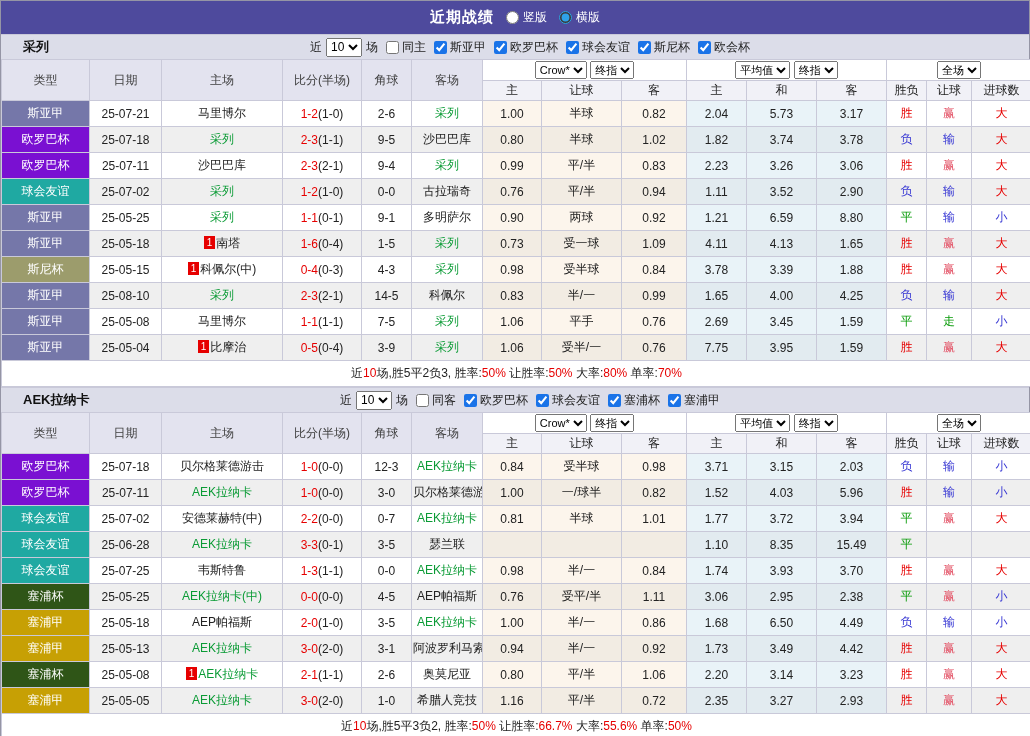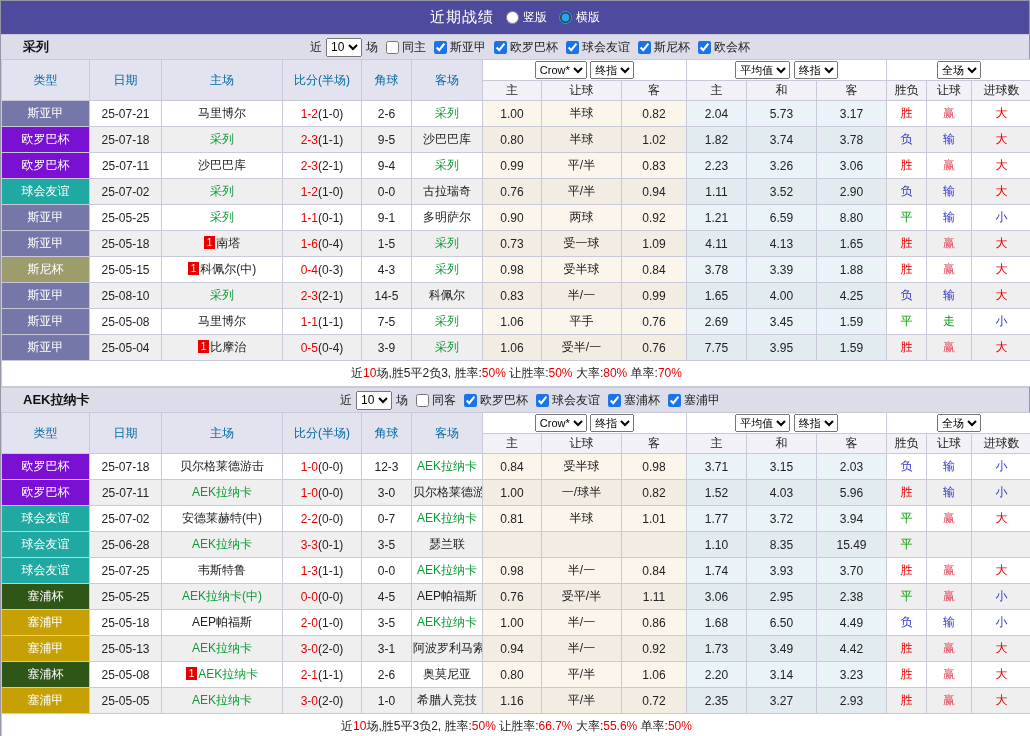--- a/index.html
+++ b/index.html
@@ -1,32 +1,32 @@
 <!DOCTYPE html>
 <html><head>
 <meta charset="utf-8">
 <style>
   html,body{margin:0;padding:0;background:#fff;}
   body{font-family:"Liberation Sans","DejaVu Sans",sans-serif;font-size:12px;color:#222;width:1030px;}
   .page{width:1028px;border:1px solid #9595A5;border-bottom:4px solid #ABABB8;}
   
   .titlebar{height:33px;background:#4E4A9D;color:#fff;display:flex;align-items:center;justify-content:center;gap:12px;}
-  .ttl{font-weight:normal;font-size:15px;letter-spacing:1px;}
+  .ttl{font-weight:bold;font-size:15px;letter-spacing:1px;}
   .rlab{display:inline-flex;align-items:center;gap:4px;font-size:12px;cursor:pointer;}
   input[type=radio]{width:13px;height:13px;margin:0;accent-color:#2FA2E8;}
   
   .fbar{height:24px;background:#DCDDE9;display:flex;align-items:center;position:relative;border-top:1px solid #C9C9D9;}
   .teamname{position:absolute;left:22px;font-weight:bold;font-size:13px;color:#111;}
   .fctrl{margin:0 auto;display:flex;align-items:center;gap:2px;transform:translateX(15px);}
   .fctrl select{font-size:12px;height:19px;margin:0 2px;font-family:inherit;}
   input[type=checkbox]{width:13px;height:13px;accent-color:#1a73e8;margin:0 1px 0 6px;}
   
   table{width:1028px;border-collapse:collapse;table-layout:fixed;}
   td,th{border:1px solid #C9C9D9;height:25px;padding:0 1px;text-align:center;white-space:nowrap;overflow:hidden;font-weight:normal;}
-  th.mh{background:#E3E3EF;color:#0369a1;}
+  th.mh{background:#E3E3EF;color:#404040;}
   tr.hr1 th.dh{background:#fff;height:20px;}
   tr.hr1 select{font-size:11px;height:18px;font-family:inherit;}
   tr.hr2 th{background:#F1F1F7;height:19px;}
   tbody tr:nth-child(odd) td{background:#fff;}
   tbody tr:nth-child(even) td{background:#EFEFEF;}
   tbody tr:nth-child(odd) td.od{background:#FCF5EC;}
   tbody tr:nth-child(even) td.od{background:#F2ECE3;}
   tbody tr:nth-child(odd) td.av{background:#E9F3F8;}
   tbody tr:nth-child(even) td.av{background:#E2EBF0;}
   td.ty{color:#fff;}

